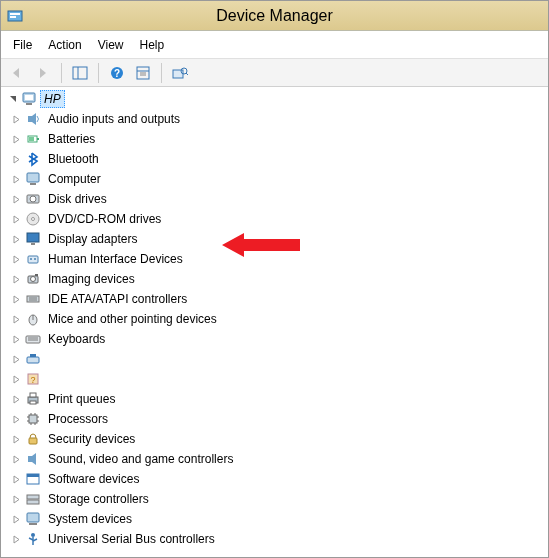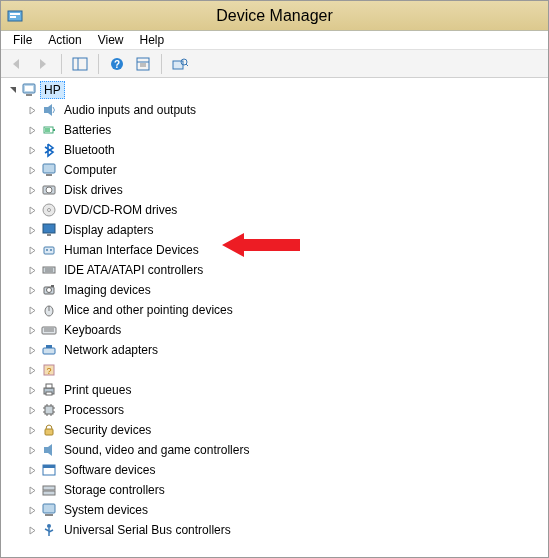--- a/index.html
+++ b/index.html
@@ -27,21 +27,21 @@
     margin-right: 8px;
   }
   .titlebar .title {
     position: absolute;
     left: 50%;
     transform: translateX(-50%);
     color: #000;
     font-size: 16px;
   }
   .menubar {
-    height: 19px;
+    height: 28px;
     background: #fff;
     display: flex;
     align-items: center;
     padding: 0 4px;
     border-bottom: 1px solid #e0e0e0;
   }
   .menubar .menu-item {
     padding: 1px 8px;
     cursor: default;
     font-size: 12px;
@@ -68,22 +68,22 @@
     height: calc(558px - 30px - 19px - 28px - 2px);
     overflow: auto;
   }
   .tree-row {
     display: flex;
     align-items: center;
     height: 20px;
     padding-left: 8px;
     white-space: nowrap;
   }
-  .tree-row.root { padding-left: 4px; }
-  .tree-row.child { padding-left: 24px; }
+  .tree-row.root { padding-left: 4px; font-style: italic; }
+  .tree-row.child { padding-left: 8px; }
   .expander {
     width: 14px; height: 14px;
     display: flex; align-items: center; justify-content: center;
     color: #7a7a7a;
     font-size: 9px;
     cursor: default;
   }
   .expander.open { color: #333; transform: none; }
   .node-icon {
     width: 16px; height: 16px;
@@ -303,50 +303,50 @@
         <span class="node-label">Human Interface Devices</span>
       </div>
       <div class="tree-row child">
         <span class="expander">
           <svg width="9" height="9">
             <path d="M2 1 L7 4.5 L2 8 Z" fill="none" stroke="#9a9a9a"></path>
           </svg>
         </span>
         <span class="node-icon">
           <svg width="16" height="16">
+            <rect x="3" y="5" width="10" height="7" rx="1" fill="#ccd6de" stroke="#666"></rect>
+            <circle cx="8" cy="8" r="2.5" fill="#fff" stroke="#666"></circle>
+            <rect x="10" y="3" width="3" height="2" fill="#666"></rect>
+          </svg>
+        </span>
+        <span class="node-label">Imaging devices</span>
+      </div>
+      <div class="tree-row child">
+        <span class="expander">
+          <svg width="9" height="9">
+            <path d="M2 1 L7 4.5 L2 8 Z" fill="none" stroke="#9a9a9a"></path>
+          </svg>
+        </span>
+        <span class="node-icon">
+          <svg width="16" height="16">
             <rect x="2" y="5" width="12" height="6" fill="#cfd8dd" stroke="#777"></rect>
             <line x1="4" y1="7" x2="12" y2="7" stroke="#777"></line>
             <line x1="4" y1="9" x2="12" y2="9" stroke="#777"></line>
           </svg>
         </span>
         <span class="node-label">IDE ATA/ATAPI controllers</span>
       </div>
       <div class="tree-row child">
         <span class="expander">
           <svg width="9" height="9">
             <path d="M2 1 L7 4.5 L2 8 Z" fill="none" stroke="#9a9a9a"></path>
           </svg>
         </span>
         <span class="node-icon">
           <svg width="16" height="16">
-            <rect x="3" y="5" width="10" height="7" rx="1" fill="#ccd6de" stroke="#666"></rect>
-            <circle cx="8" cy="8" r="2.5" fill="#fff" stroke="#666"></circle>
-            <rect x="10" y="3" width="3" height="2" fill="#666"></rect>
-          </svg>
-        </span>
-        <span class="node-label">Imaging devices</span>
-      </div>
-      <div class="tree-row child">
-        <span class="expander">
-          <svg width="9" height="9">
-            <path d="M2 1 L7 4.5 L2 8 Z" fill="none" stroke="#9a9a9a"></path>
-          </svg>
-        </span>
-        <span class="node-icon">
-          <svg width="16" height="16">
             <ellipse cx="8" cy="9" rx="4" ry="5" fill="#e1e6ea" stroke="#777"></ellipse>
             <line x1="8" y1="4" x2="8" y2="9" stroke="#777"></line>
           </svg>
         </span>
         <span class="node-label">Mice and other pointing devices</span>
       </div>
       <div class="tree-row child">
         <span class="expander">
           <svg width="9" height="9">
             <path d="M2 1 L7 4.5 L2 8 Z" fill="none" stroke="#9a9a9a"></path>
@@ -366,21 +366,20 @@
           <svg width="9" height="9">
             <path d="M2 1 L7 4.5 L2 8 Z" fill="none" stroke="#9a9a9a"></path>
           </svg>
         </span>
         <span class="node-icon">
           <svg width="16" height="16">
             <rect x="2" y="6" width="12" height="6" rx="1" fill="#cfe0ee" stroke="#3a78b5"></rect>
             <rect x="5" y="3" width="6" height="3" fill="#3a78b5"></rect>
           </svg>
         </span>
-        <span class="node-label">Network adapters</span>
       </div>
       <div class="tree-row child">
         <span class="expander">
           <svg width="9" height="9">
             <path d="M2 1 L7 4.5 L2 8 Z" fill="none" stroke="#9a9a9a"></path>
           </svg>
         </span>
         <span class="node-icon">
           <svg width="16" height="16">
             <rect x="3" y="3" width="10" height="10" fill="#f5deb3" stroke="#b89"></rect>

